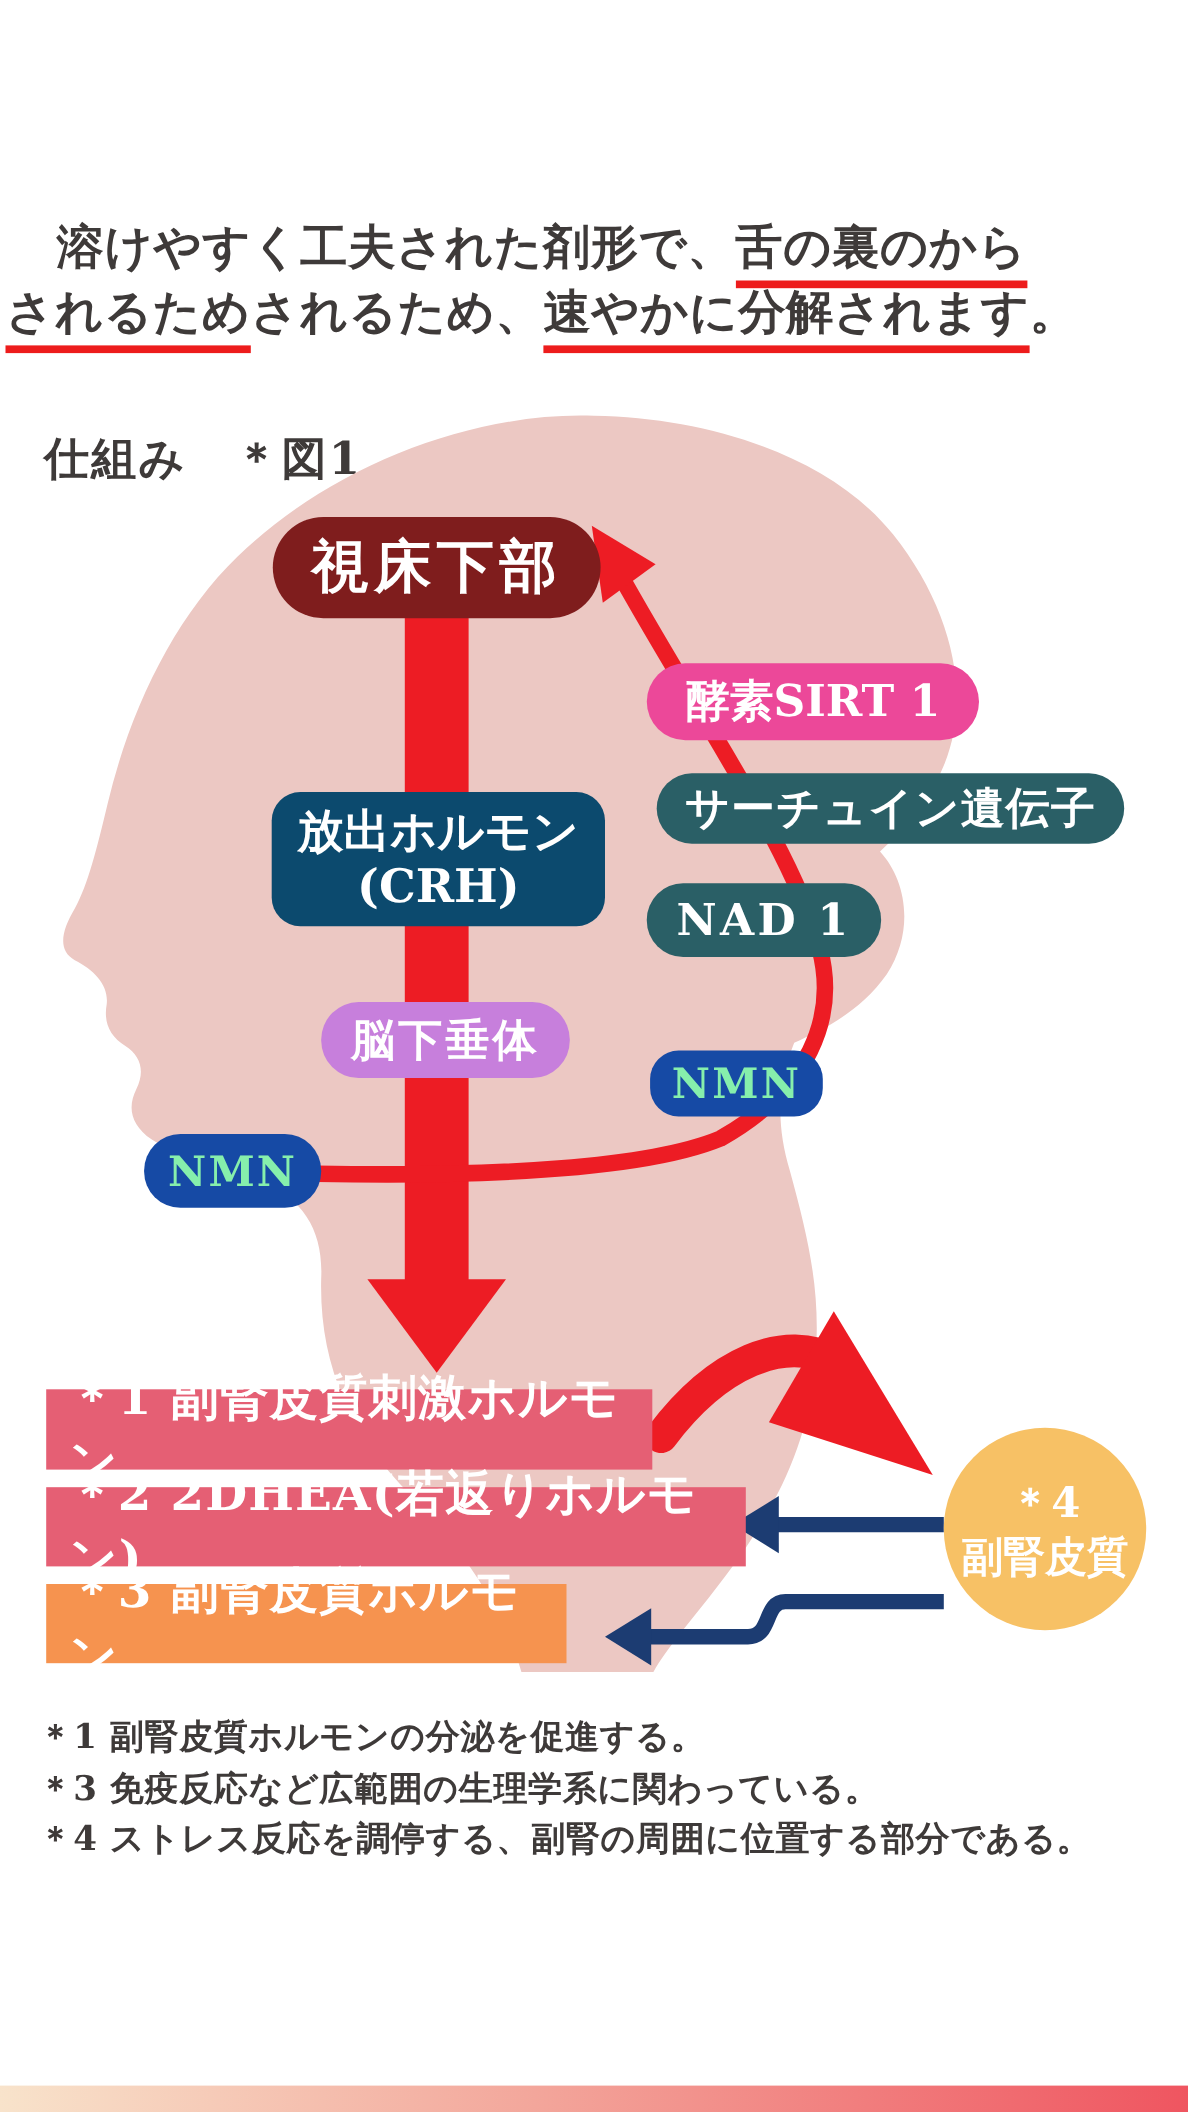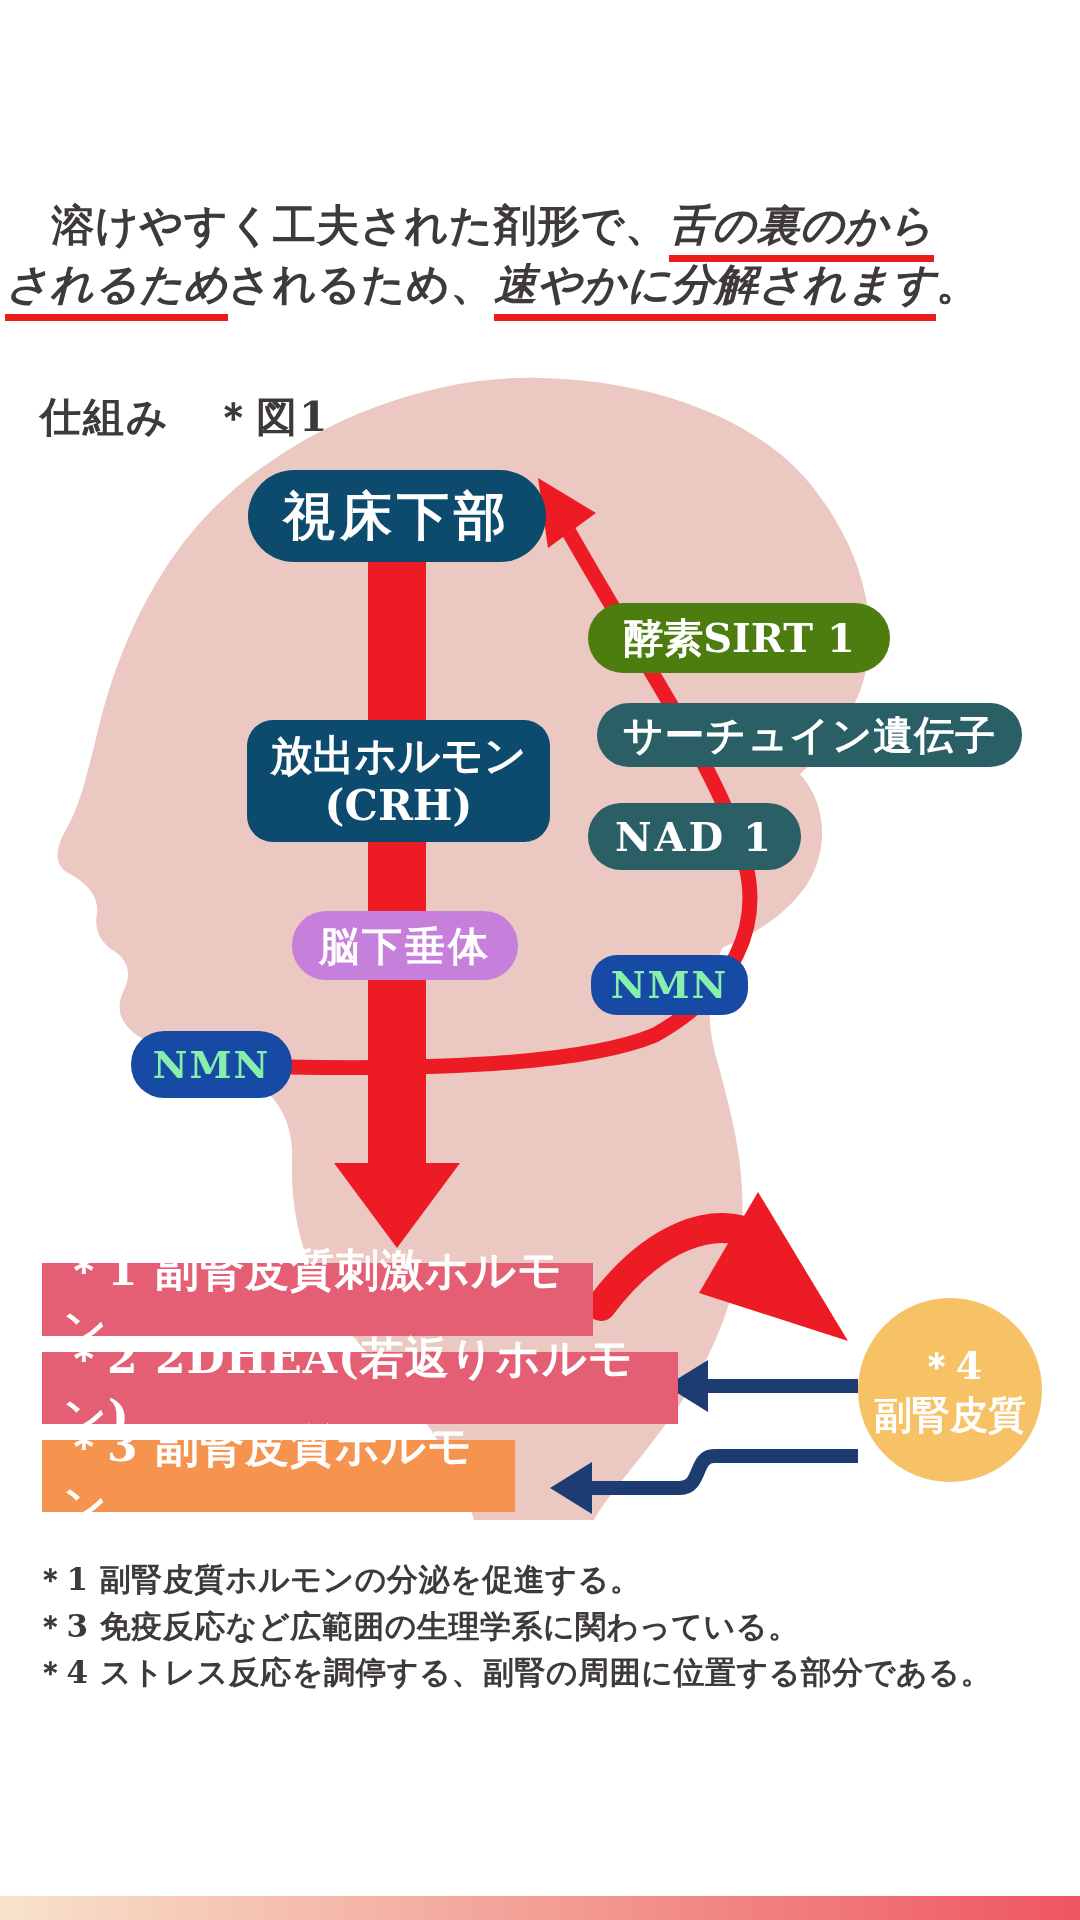--- a/index.html
+++ b/index.html
@@ -14,35 +14,35 @@
     display:flex;align-items:center;justify-content:center;
   }
   .banner h1{
     margin:0;color:#ffffff;font-size:70px;font-weight:bold;letter-spacing:4px;line-height:1;
   }
   
   .intro{
     position:absolute;left:0;top:196px;width:985px;text-align:center;
     color:#3E3A39;font-size:43px;font-weight:bold;line-height:1.38;letter-spacing:0.5px;
   }
-  .intro .ul{border-bottom:7px solid #ED1C1C;padding-bottom:5px;font-style:italic;}
+  .intro .ul{border-bottom:7px solid #ED1C1C;padding-bottom:5px;}
   
   .figure-label{
     position:absolute;left:40px;top:390px;color:#3E3A39;font-size:41px;font-weight:bold;letter-spacing:2px;
   }
   
   .art{position:absolute;left:0;top:0;width:1080px;height:1920px;z-index:1;}
   
   .node{
     position:absolute;z-index:2;display:flex;align-items:center;justify-content:center;
     color:#ffffff;font-weight:bold;text-align:center;line-height:1.2;
   }
-  .n-hypothalamus{left:248px;top:470px;width:298px;height:92px;border-radius:46px;background:#0c4a6e;font-size:52px;letter-spacing:5px;}
+  .n-hypothalamus{left:248px;top:470px;width:298px;height:92px;border-radius:46px;background:#7f1d1d;font-size:52px;letter-spacing:5px;}
   .n-crh{left:247px;top:696px;width:303px;height:122px;border-radius:26px;background:#0c4a6e;font-size:42px;margin-top:24px;}
-  .n-sirt{left:588px;top:603px;width:302px;height:70px;border-radius:35px;background:#4d7c0f;font-size:40px;}
+  .n-sirt{left:588px;top:603px;width:302px;height:70px;border-radius:35px;background:#ec4899;font-size:40px;}
   .n-sirtuin{left:597px;top:703px;width:425px;height:64px;border-radius:34px;background:#2A5F66;font-size:40px;letter-spacing:1px;}
   .n-nad{left:588px;top:803px;width:213px;height:67px;border-radius:33px;background:#2A5F66;font-size:40px;letter-spacing:3px;}
   .n-pituitary{left:292px;top:911px;width:226px;height:69px;border-radius:34px;background:#C77FDC;font-size:40px;letter-spacing:3px;}
   .n-nmn{background:#164AA5;color:#86efac;font-size:38px;letter-spacing:2px;}
   .n-nmn-right{left:591px;top:955px;width:157px;height:60px;border-radius:26px;}
   .n-nmn-left{left:131px;top:1031px;width:161px;height:67px;border-radius:33px;}
   .bar{
     position:absolute;z-index:2;display:flex;align-items:center;
     padding-left:20px;box-sizing:border-box;color:#ffffff;font-weight:bold;font-size:44px;letter-spacing:1px;
   }

